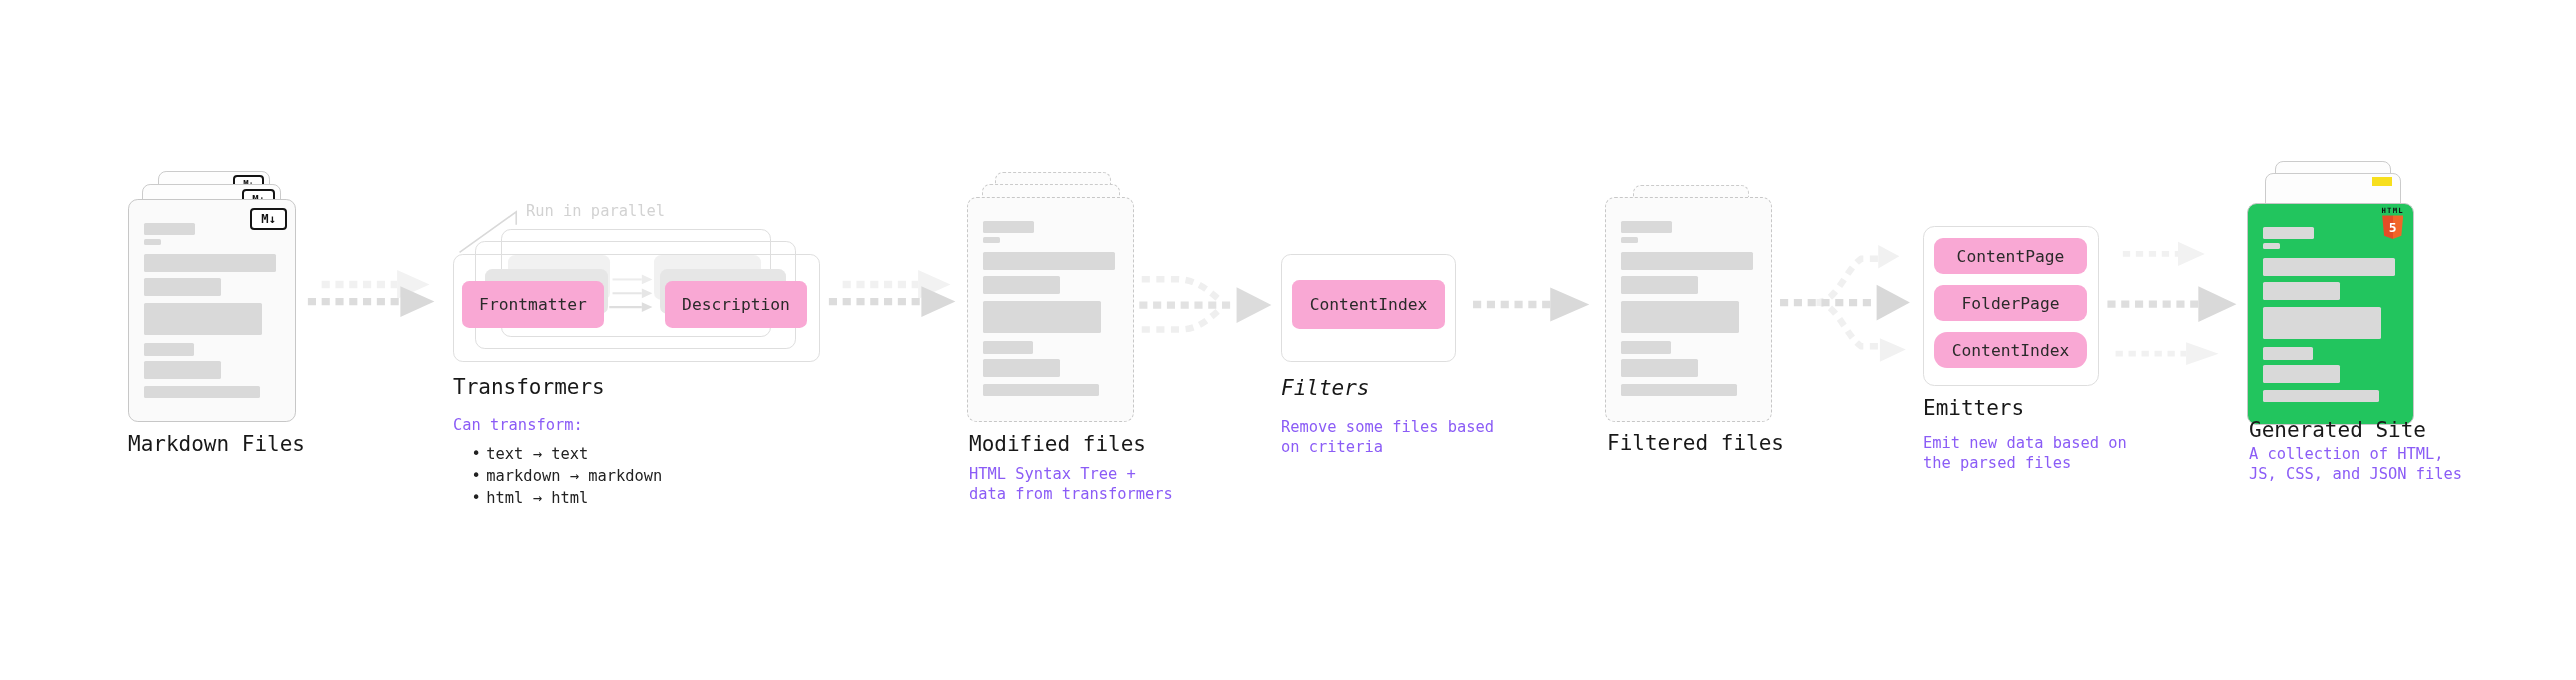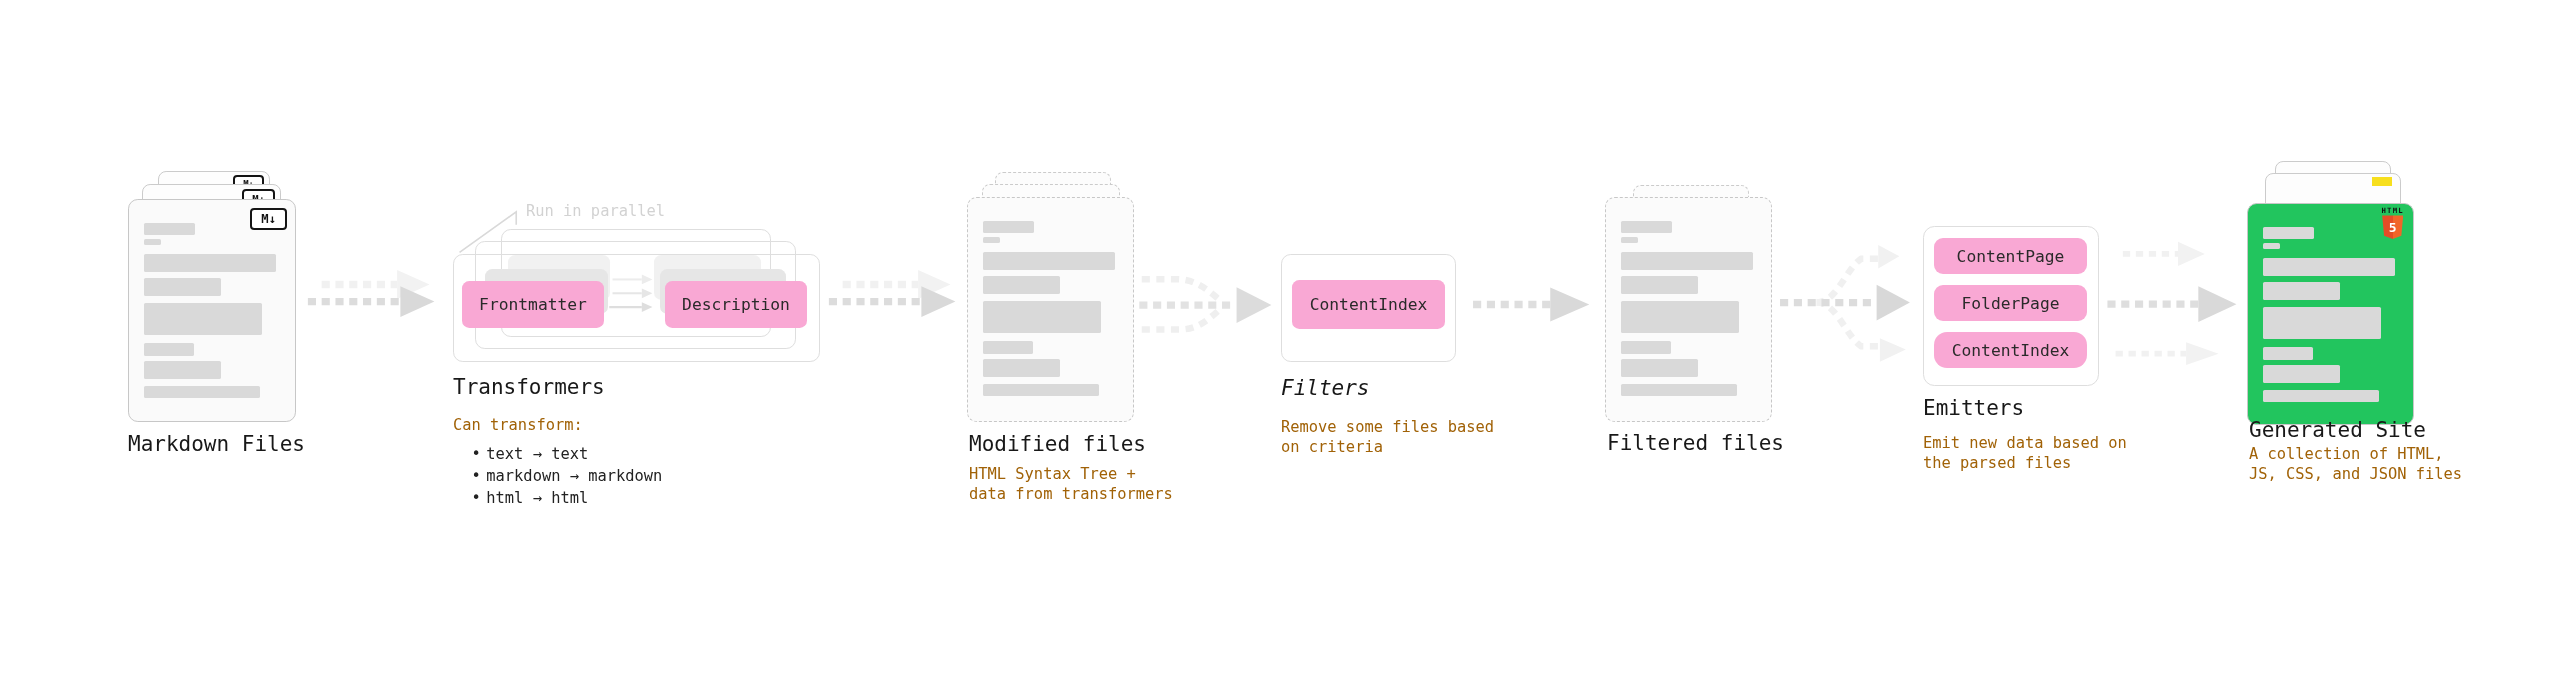--- a/index.html
+++ b/index.html
@@ -9,21 +9,21 @@
   }
   
   .doc{position:absolute;background:#fafafa;border:1.6px solid #c7c7c7;border-radius:9.8px;z-index:3;}
   .doc.dashed{background:#fbfbfb;border-style:dashed;}
   .sheet{position:absolute;background:#fdfdfd;border:1.6px solid #cbcbcb;border-radius:8.1px;height:57px;}
   .sheet.dashed{background:#fcfcfc;border-style:dashed;}
   .z1{z-index:1}.z2{z-index:2}
   .bar{background:#d9d9d9;border-radius:1.6px;margin-left:15.4px;}
   
   .stage-label{position:absolute;font-size:21px;font-weight:500;color:#181818;white-space:nowrap;z-index:5;}
-  .stage-caption{position:absolute;font-size:15.4px;line-height:20.3px;color:#a16207;white-space:pre-line;z-index:5;}
+  .stage-caption{position:absolute;font-size:15.4px;line-height:20.3px;color:#8b5cf6;white-space:pre-line;z-index:5;}
   .muted-label{position:absolute;font-size:15.4px;color:#d2d2d2;white-space:nowrap;}
   
   .frame{position:absolute;background:transparent;border:1.6px solid #dedede;border-radius:9.8px;}
   .pill{position:absolute;background:#f9a8d4;border-radius:7.3px;display:flex;align-items:center;justify-content:center;
         font-size:16.3px;color:#2a2a2a;white-space:nowrap;z-index:6;}
   .ghost{position:absolute;border-radius:7.3px;z-index:4;}
   .ghost.g1{background:#f1f1f1;}
   .ghost.g2{background:#e6e6e6;}
   
   .md-icon{position:absolute;background:#ffffff;border:2px solid #141414;border-radius:4.1px;

